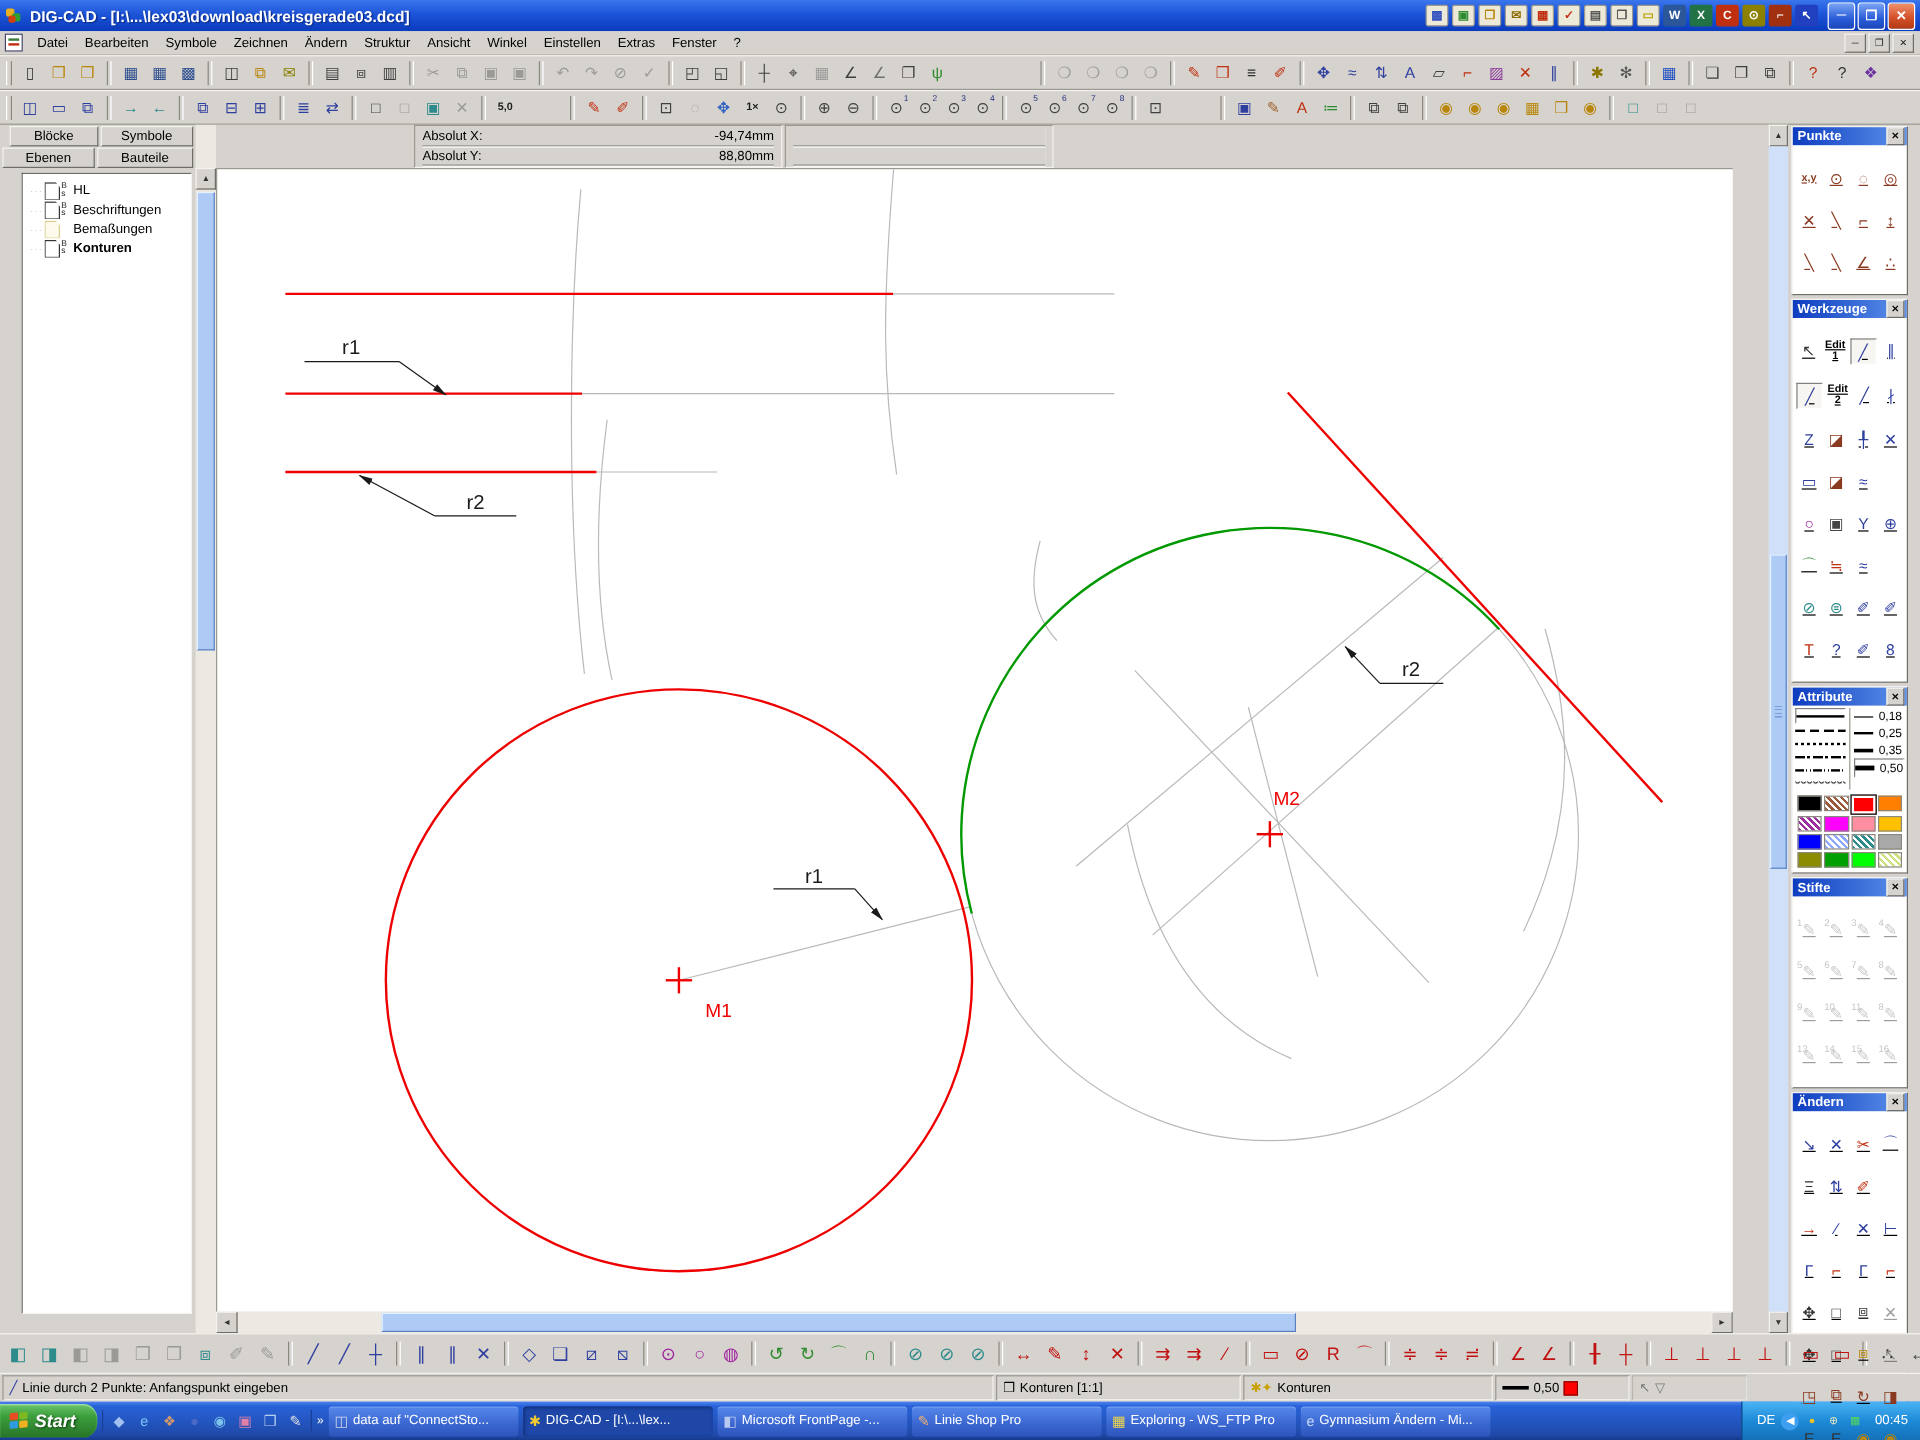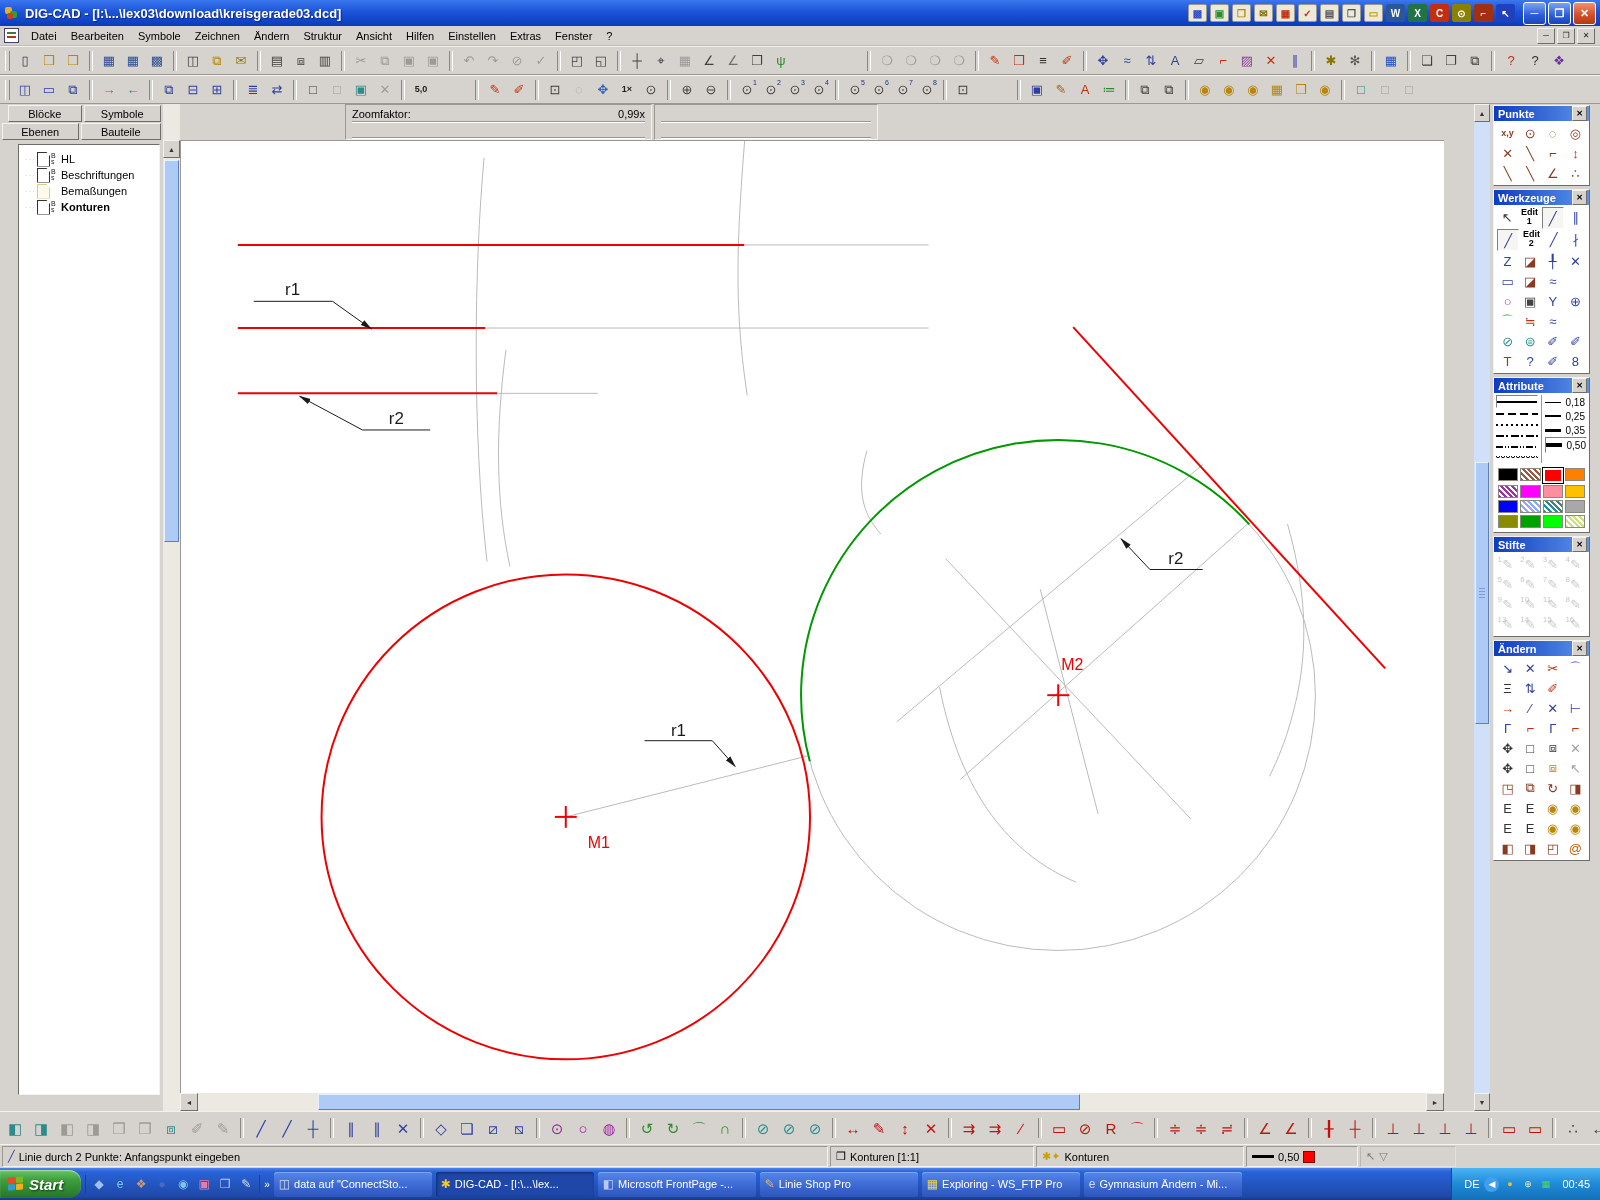--- a/index.html
+++ b/index.html
@@ -88,21 +88,21 @@
   .gapcol{width:30px;flex:0 0 auto;background:#d6d3ce;}
   
   .dock{width:107px;flex:0 0 auto;padding:1px 0 0 3px;}
   .palette{width:95px;background:#ffffff;border:1px solid;border-color:#f4f2ee #6f6d68 #6f6d68 #f4f2ee;
            margin-bottom:3px;}
   .ptitle{height:15px;background:linear-gradient(90deg,#0d3cc0,#5e93ea);display:flex;align-items:center;
           color:#fff;font-size:11px;font-weight:bold;padding:0 2px 0 4px;}
   .pclose{margin-left:auto;width:13px;height:13px;background:#d6d3ce;color:#000;font-size:8px;
           display:flex;align-items:center;justify-content:center;}
   .pbody{padding:2px 1px;}
-  .prow{display:flex;justify-content:space-evenly;margin:0 0;}
+  .prow{display:flex;justify-content:space-evenly;margin:15px 0;text-decoration:underline;}
   .pcell{width:20px;height:20px;display:flex;align-items:center;justify-content:center;font-size:13px;position:relative;}
   .pcell.txt{flex-direction:column;font-size:9px;font-weight:bold;line-height:1;}
   .pcell.empty{visibility:hidden;}
   .pcell.sel{background:#f6f5f1;border:1px solid;border-color:#808080 #fff #fff #808080;}
   .pcell.faded{opacity:.38;filter:grayscale(.9);}
   .pcell .pnum{position:absolute;left:0px;top:1px;font-size:8px;color:#666;}
   
   .attr-top{display:flex;padding:2px;}
   .lstyles{width:47px;border-right:1px solid #9a9890;padding-right:3px;}
   .lstyle{height:11px;display:flex;align-items:center;}
@@ -228,21 +228,21 @@
         <i></i>
       </span>
     <span id="menuitems" style="display:flex;">
         <span class="mitem">Datei</span>
         <span class="mitem">Bearbeiten</span>
         <span class="mitem">Symbole</span>
         <span class="mitem">Zeichnen</span>
         <span class="mitem">Ändern</span>
         <span class="mitem">Struktur</span>
         <span class="mitem">Ansicht</span>
-        <span class="mitem">Hilfen</span>
+        <span class="mitem">Winkel</span>
         <span class="mitem">Einstellen</span>
         <span class="mitem">Extras</span>
         <span class="mitem">Fenster</span>
         <span class="mitem">?</span>
       </span>
     <span class="mdi-btns">
       <span class="mdi-btn bo">─</span>
       <span class="mdi-btn bo">❐</span>
       <span class="mdi-btn bo">✕</span>
     </span>
@@ -663,26 +663,26 @@
       <div class="sarrow bo">▲</div>
       <div class="strack">
           <div class="sthumb" style="top:2px;height:380px;"></div>
         </div>
     </div>
 
     <div class="centercol">
       <div class="coordbar" id="coordbar">
           <div class="cpanel" style="width: 293px;">
             <div class="crow">
-              <span class="cl">Zoomfaktor:</span>
-              <span class="cv">0,99x</span>
-            </div>
-            <div class="crow blank">
-              <span class="cl"></span>
-              <span class="cv"></span>
+              <span class="cl">Absolut X:</span>
+              <span class="cv">-94,74mm</span>
+            </div>
+            <div class="crow">
+              <span class="cl">Absolut Y:</span>
+              <span class="cv">88,80mm</span>
             </div>
           </div>
           <div class="cpanel" style="width: 210px;">
             <div class="crow blank">
               <span class="cl"></span>
               <span class="cv"></span>
             </div>
             <div class="crow blank">
               <span class="cl"></span>
               <span class="cv"></span>

